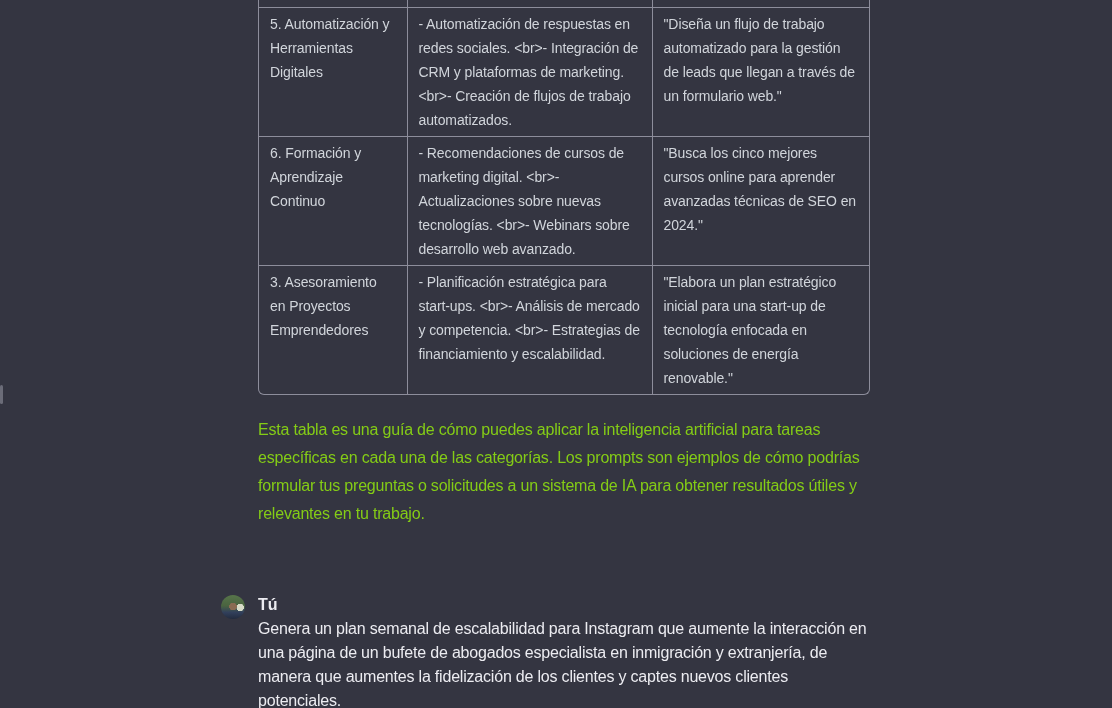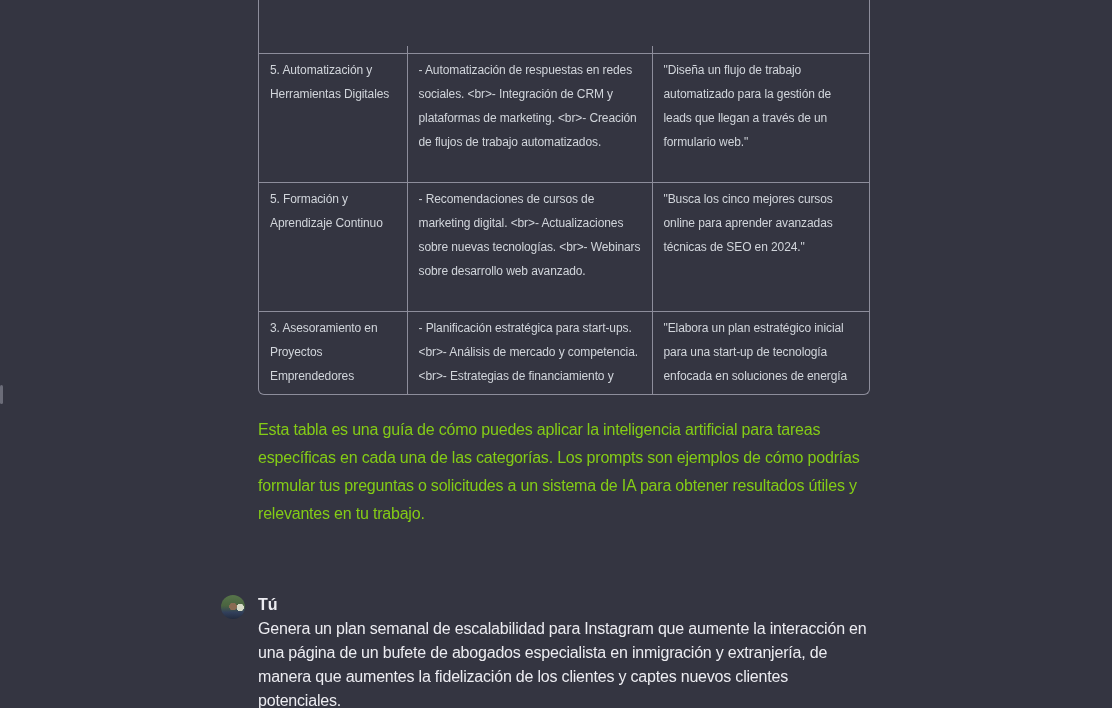--- a/index.html
+++ b/index.html
@@ -30,24 +30,23 @@
     border:1px solid #8d8d9b;
     border-top:none;
     border-radius:0 0 6px 6px;
     overflow:hidden;
   }
   table.ai-table {
     border-collapse:collapse;
     table-layout:fixed;
     width:610px;
     color:#d1d5db;
-    font-size:12px;
+    font-size:14px;
     line-height:24px;
     letter-spacing:-0.1px;
-    margin-top:46px;
   }
   table.ai-table td {
     vertical-align:top;
     padding:4px 11px;
     border-right:1px solid #8d8d9b;
     border-bottom:1px solid #8d8d9b;
   }
   table.ai-table td:last-child { border-right:none; }
   table.ai-table tr:last-child td { border-bottom:none; }
   tr.partial-row td { padding:0; height:7px; }
@@ -103,21 +102,21 @@
           <td></td>
           <td></td>
           <td></td>
         </tr>
         <tr class="data-row">
           <td>5. Automatización y Herramientas Digitales</td>
           <td>- Automatización de respuestas en redes sociales. &lt;br&gt;- Integración de CRM y plataformas de marketing. &lt;br&gt;- Creación de flujos de trabajo automatizados.</td>
           <td>"Diseña un flujo de trabajo automatizado para la gestión de leads que llegan a través de un formulario web."</td>
         </tr>
         <tr class="data-row">
-          <td>5. Formación y Aprendizaje Continuo</td>
+          <td>6. Formación y Aprendizaje Continuo</td>
           <td>- Recomendaciones de cursos de marketing digital. &lt;br&gt;- Actualizaciones sobre nuevas tecnologías. &lt;br&gt;- Webinars sobre desarrollo web avanzado.</td>
           <td>"Busca los cinco mejores cursos online para aprender avanzadas técnicas de SEO en 2024."</td>
         </tr>
         <tr class="data-row">
           <td>3. Asesoramiento en Proyectos Emprendedores</td>
           <td>- Planificación estratégica para start-ups. &lt;br&gt;- Análisis de mercado y competencia. &lt;br&gt;- Estrategias de financiamiento y escalabilidad.</td>
           <td>"Elabora un plan estratégico inicial para una start-up de tecnología enfocada en soluciones de energía renovable."</td>
         </tr>
       </tbody>
     </table>

